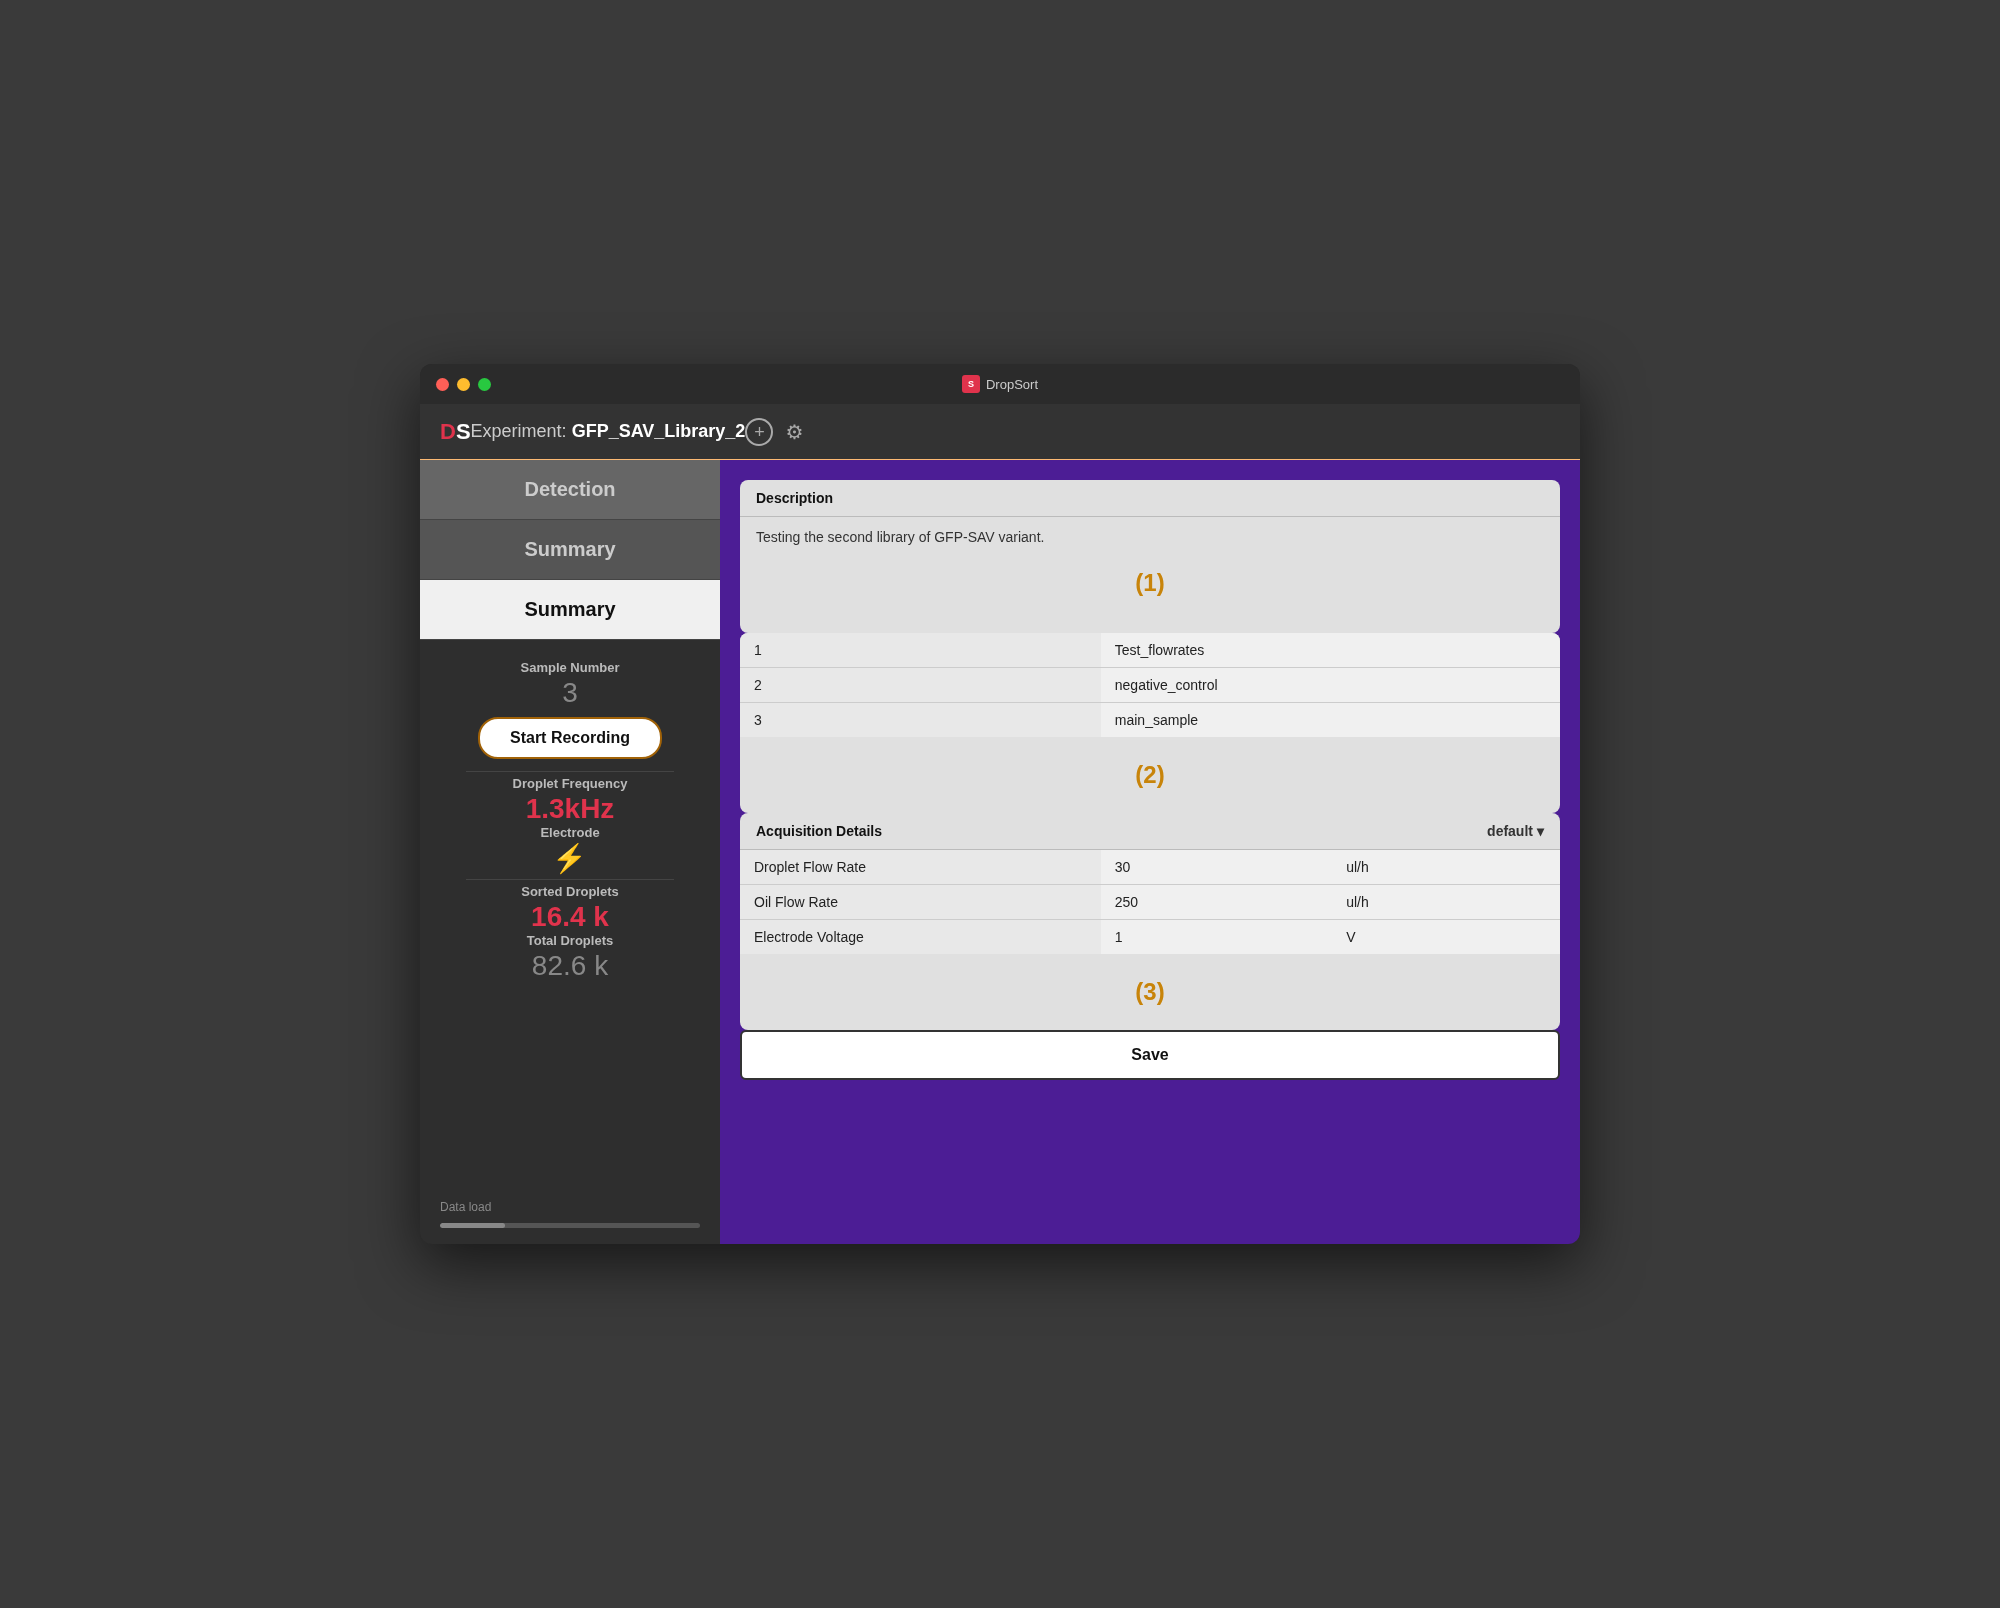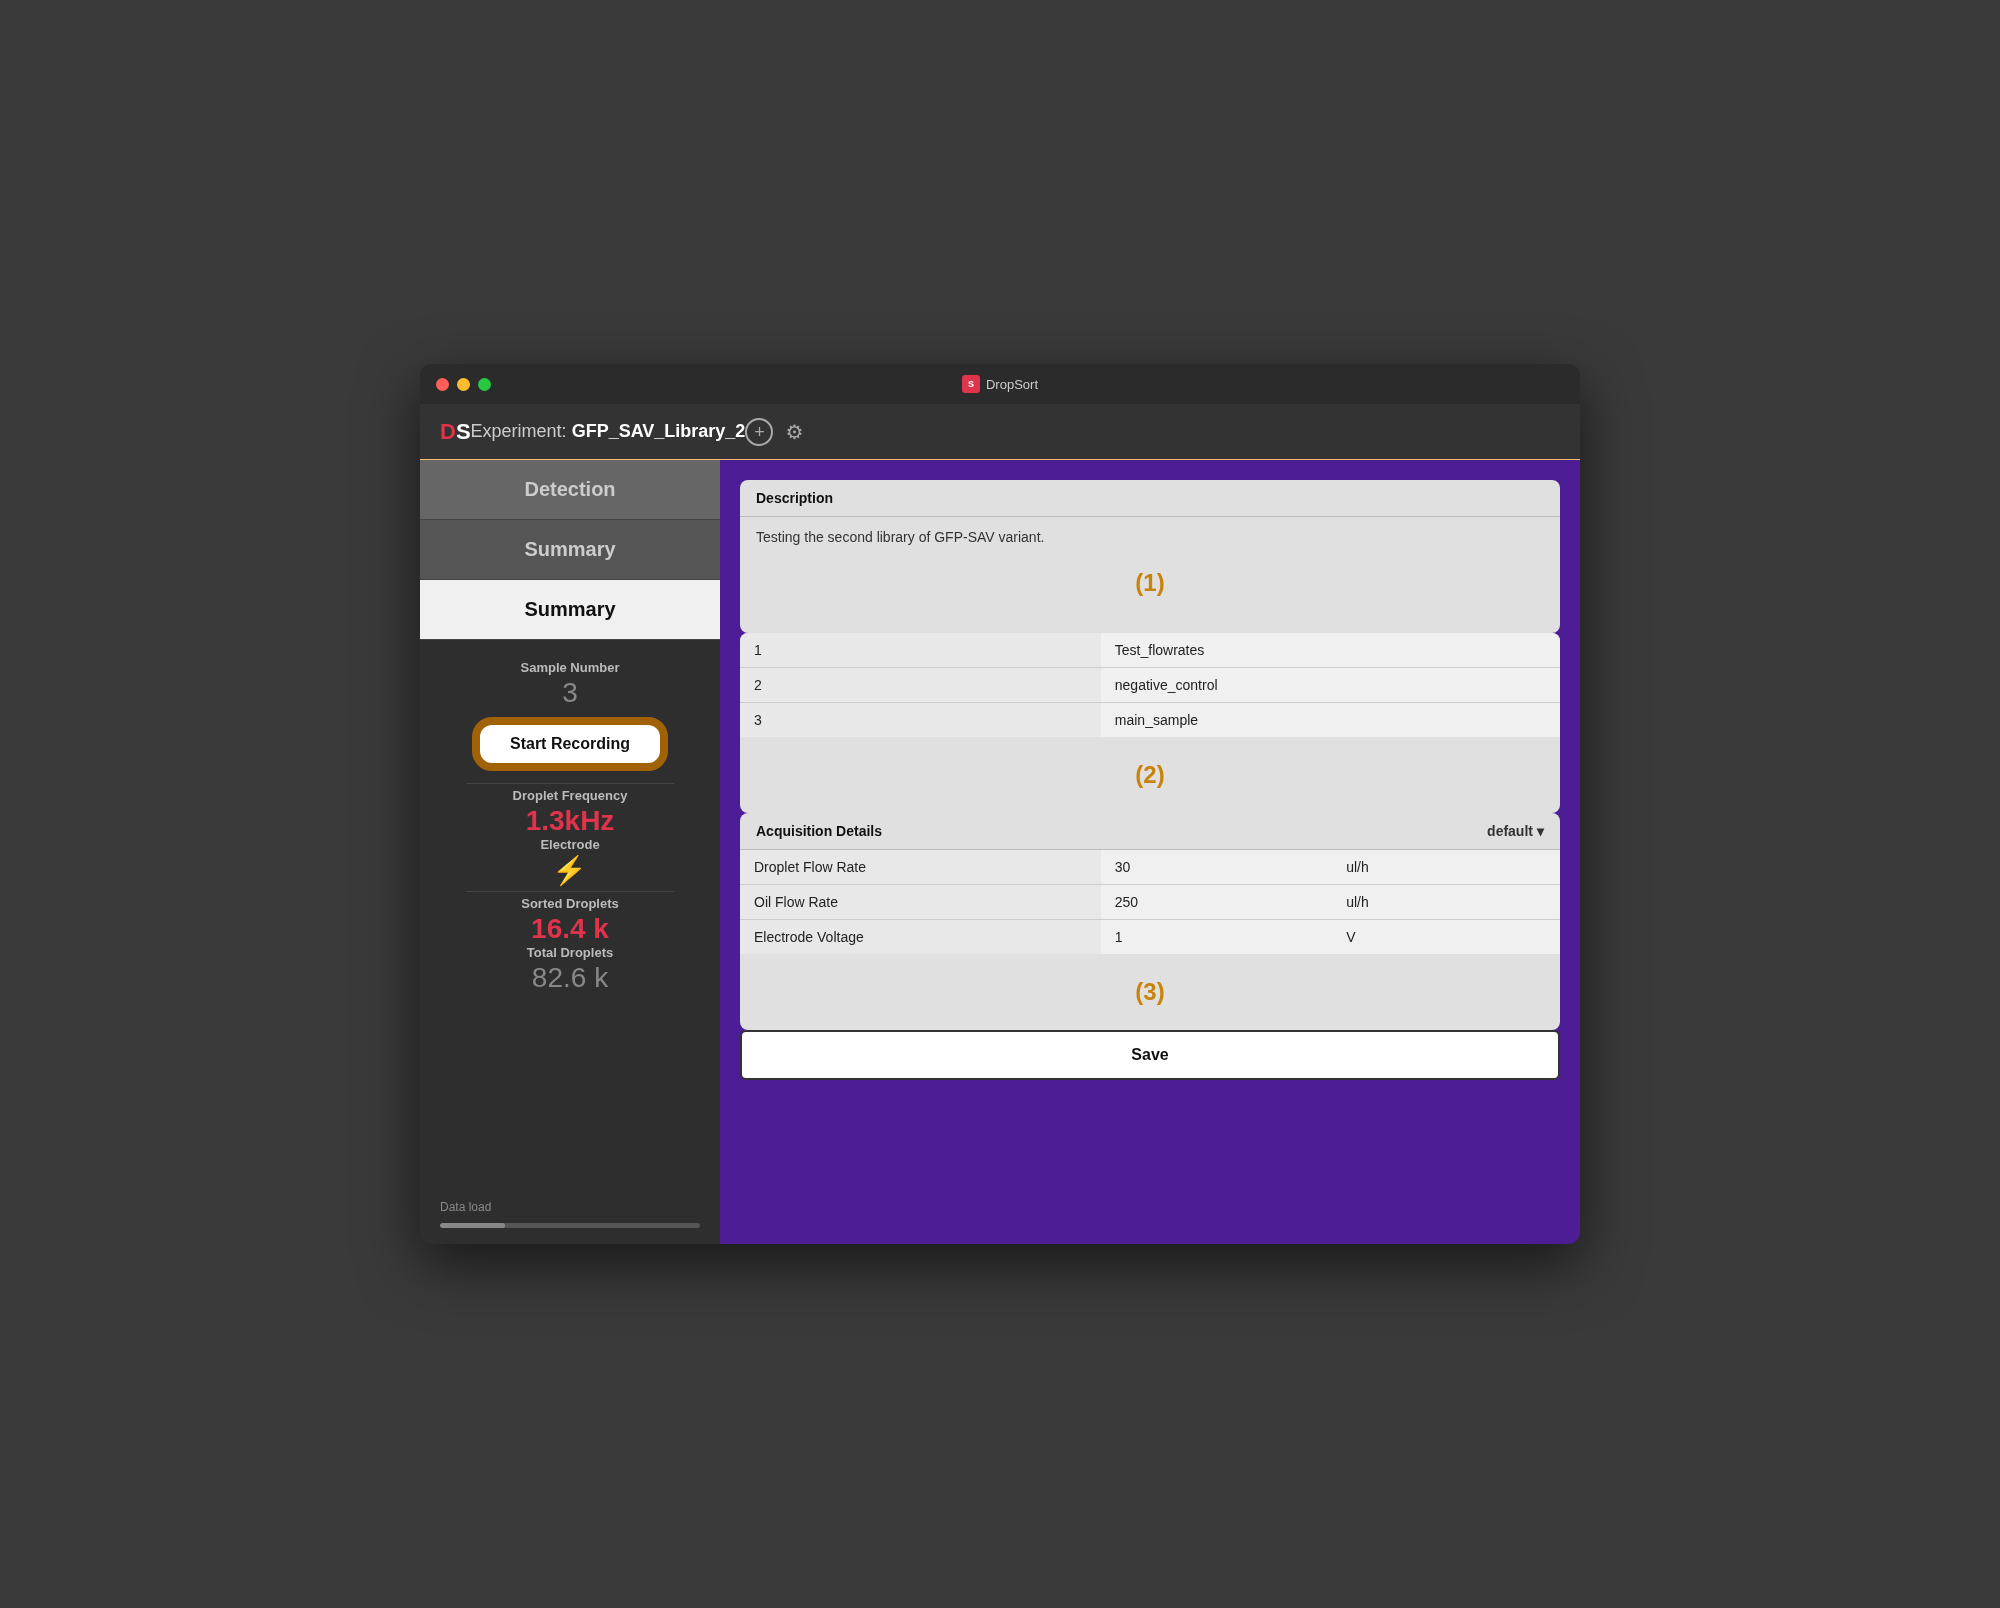--- a/index.html
+++ b/index.html
@@ -175,21 +175,21 @@
       font-weight: 600;
     }
     .start-recording-btn {
       display: inline-block;
       background: white;
       color: #111;
       font-size: 16px;
       font-weight: 700;
       padding: 10px 30px;
       border-radius: 20px;
-      border: 8px solid #a16207;
+      border: 2px solid #a16207;
       cursor: pointer;
       margin: 8px 0;
     }
     .divider-line {
       width: 80%;
       border: none;
       border-top: 1px solid #444;
       margin: 4px 0;
     }
     .electrode-icon {

